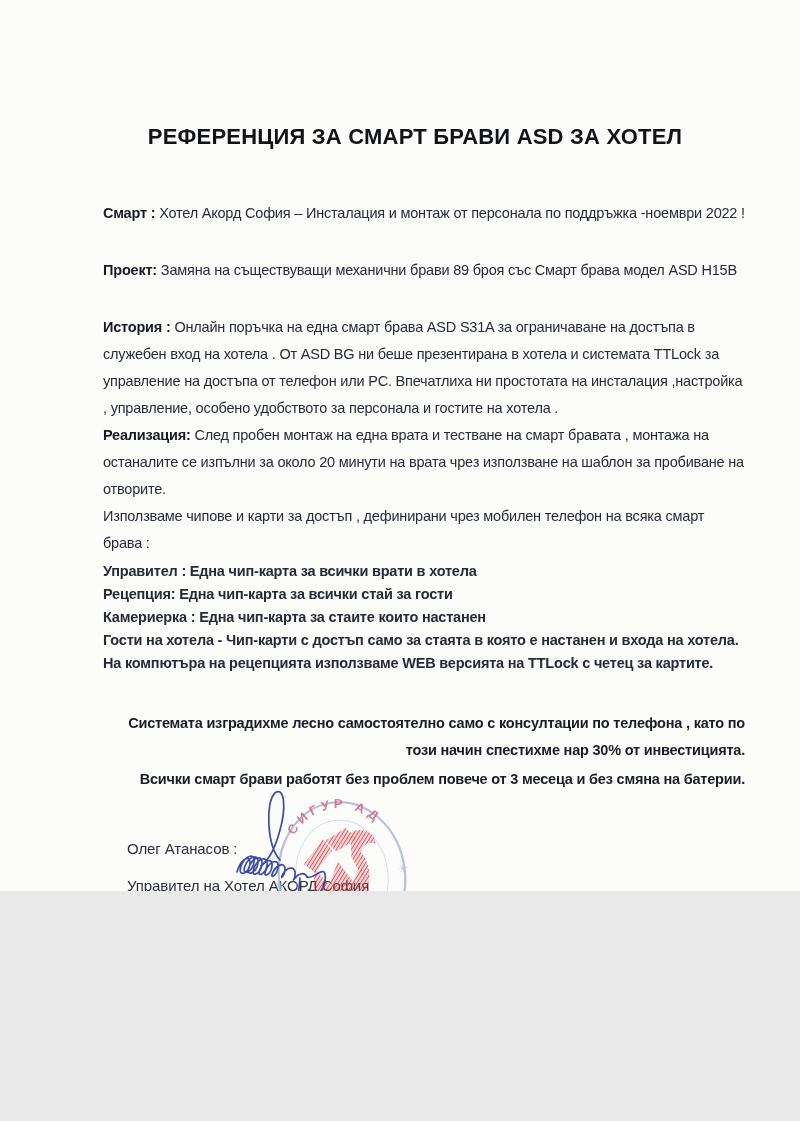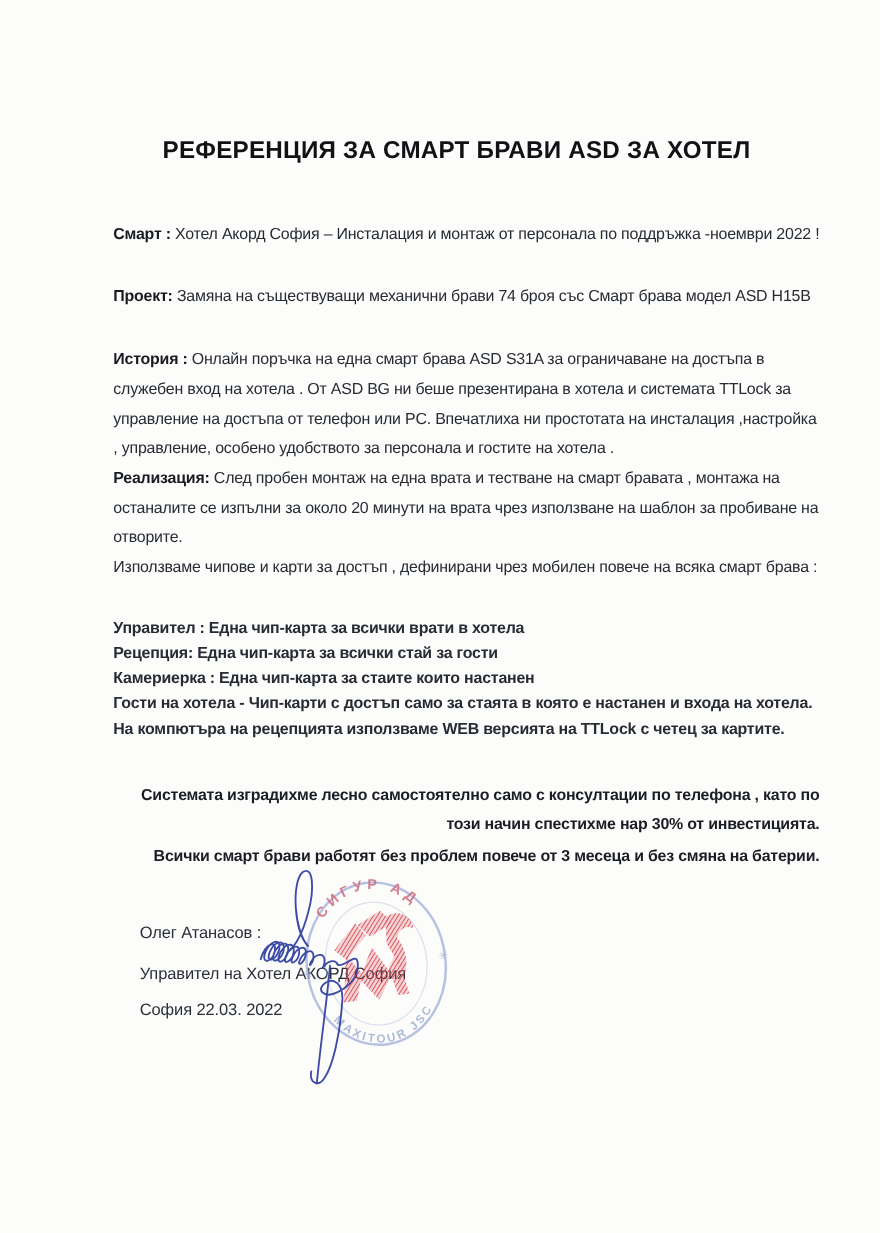--- a/index.html
+++ b/index.html
@@ -1,18 +1,18 @@
 <!DOCTYPE html>
 <html lang="bg"><head>
 <meta charset="utf-8">
 <style>
   html,body{margin:0;padding:0;background:#e9e9e9;}
   .page{
     position:relative;
-    width:800px;height:1121px;
+    width:800px;height:891px;
     margin:0 auto;
     background:#fcfcfb;
     overflow:hidden;
     font-family:"Liberation Sans","DejaVu Sans",sans-serif;
     color:#23272f;
   }
   .block{position:absolute;left:103px;width:642px;}
   .title{
     left:85px;width:660px;
     text-align:center;
@@ -49,27 +49,27 @@
 </style>
 </head>
 <body>
 
 <div class="page">
 
   <div class="block title" style="top:122px">РЕФЕРЕНЦИЯ ЗА СМАРТ БРАВИ ASD ЗА ХОТЕЛ</div>
 
   <div class="block para" style="top:200px"><strong>Смарт :</strong><span> Хотел Акорд София – Инсталация и монтаж от персонала по поддръжка -ноември 2022 !</span></div>
 
-  <div class="block para" style="top:257px"><strong>Проект:</strong><span> Замяна на съществуващи механични брави 74 броя със Смарт брава модел ASD H15B</span></div>
+  <div class="block para" style="top:257px"><strong>Проект:</strong><span> Замяна на съществуващи механични брави 89 броя със Смарт брава модел ASD H15B</span></div>
 
   <div class="block para" style="top:314px"><strong>История :</strong><span> Онлайн поръчка на една смарт брава ASD S31A за ограничаване на достъпа в служебен вход на хотела . От ASD BG ни беше презентирана в хотела и системата TTLock за управление на достъпа от телефон или PC. Впечатлиха ни простотата на инсталация ,настройка , управление, особено удобството за персонала и гостите на хотела .</span></div>
 
   <div class="block para" style="top:422px"><strong>Реализация:</strong><span> След пробен монтаж на една врата и тестване на смарт бравата , монтажа на останалите се изпълни за около 20 минути на врата чрез използване на шаблон за пробиване на отворите.</span></div>
 
-  <div class="block para" style="top:503px">Използваме чипове и карти за достъп , дефинирани чрез мобилен повече на всяка смарт брава :</div>
+  <div class="block para" style="top:503px">Използваме чипове и карти за достъп , дефинирани чрез мобилен телефон на всяка смарт брава :</div>
 
   <div class="block list" style="top:560px">
     <div class="list-line">Управител : Една чип-карта за всички врати в хотела</div>
     <div class="list-line">Рецепция: Една чип-карта за всички стай за гости</div>
     <div class="list-line">Камериерка : Една чип-карта за стаите които настанен</div>
     <div class="list-line">Гости на хотела - Чип-карти с достъп само за стаята в която е настанен и входа на хотела.</div>
     <div class="list-line">На компютъра на рецепцията използваме WEB версията на TTLock с четец за картите.</div>
   </div>
 
   <div class="block para bold" style="top:710px">Системата изградихме лесно самостоятелно само с консултации по телефона , като по този начин спестихме нар 30% от инвестицията.</div>

